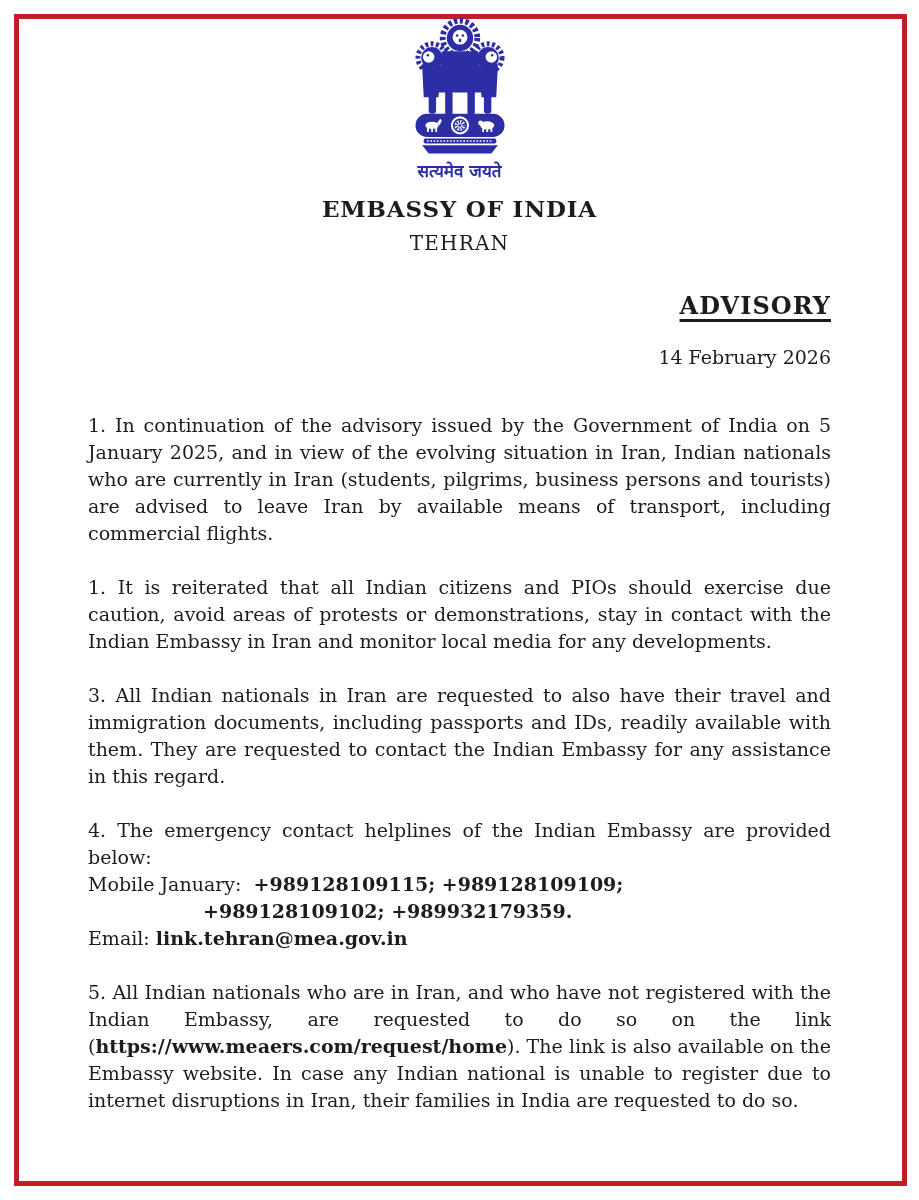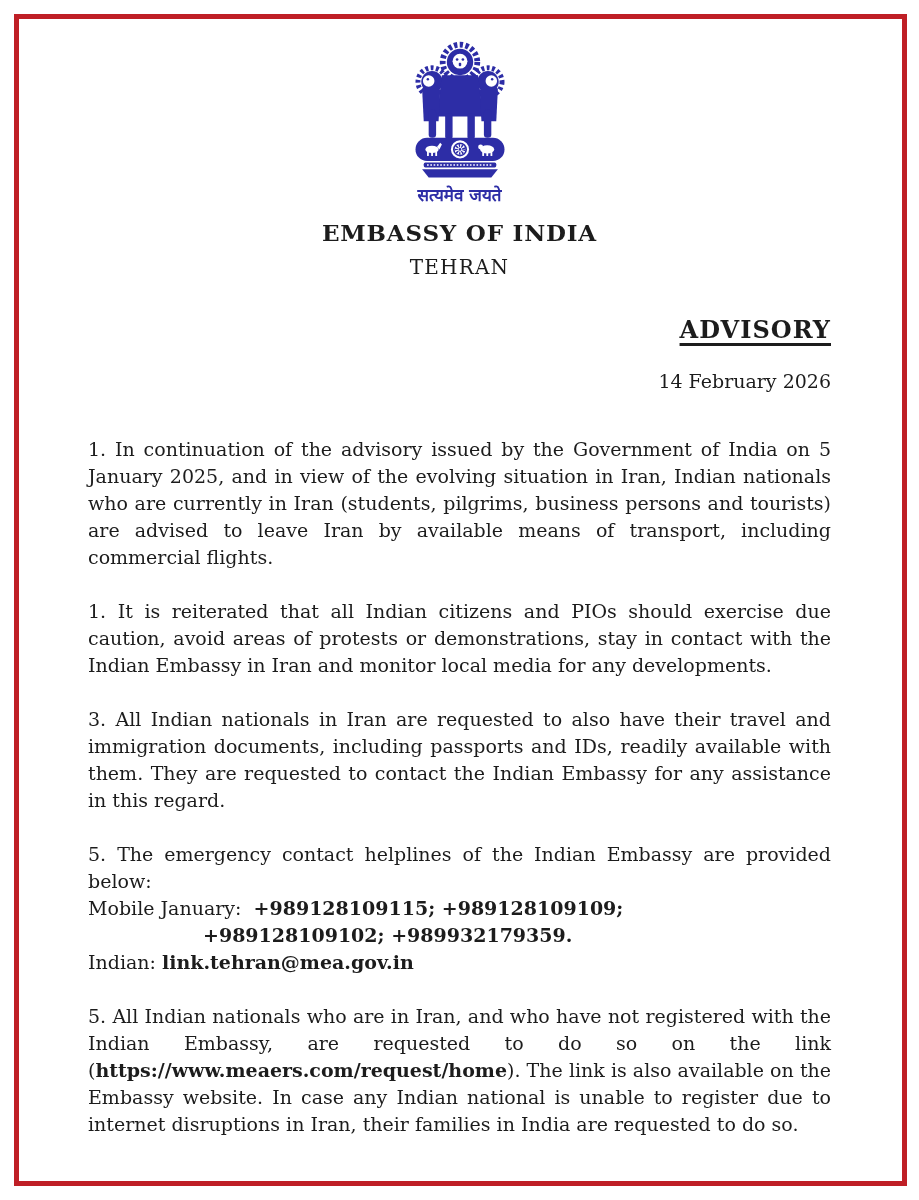--- a/index.html
+++ b/index.html
@@ -12,22 +12,22 @@
     overflow: hidden;
   }
   .page-frame {
     position: absolute;
     top: 14px; left: 14px; right: 12px; bottom: 14px;
     border: 5px solid #bf1f26;
   }
   .content {
     position: relative;
     width: 743px;
-    margin: 8px auto;
-    padding-top: 26px;
+    margin: 0 auto;
+    padding-top: 10px;
   }
   .masthead { text-align: center; }
   .emblem-wrap { display: inline-block; line-height: 0; }
   .motto {
     color: #2d2da6;
     font-size: 17px;
     font-weight: bold;
     line-height: 1.1;
     margin-top: 2px;
     font-family: "DejaVu Sans", sans-serif;
@@ -159,22 +159,22 @@
 
   <div class="body-text">
 
     <p class="para">1. In continuation of the advisory issued by the Government of India on 5 January 2025, and in view of the evolving situation in Iran, Indian nationals who are currently in Iran (students, pilgrims, business persons and tourists) are advised to leave Iran by available means of transport, including commercial flights.</p>
 
     <p class="para">1. It is reiterated that all Indian citizens and PIOs should exercise due caution, avoid areas of protests or demonstrations, stay in contact with the Indian Embassy in Iran and monitor local media for any developments.</p>
 
     <p class="para">3. All Indian nationals in Iran are requested to also have their travel and immigration documents, including passports and IDs, readily available with them. They are requested to contact the Indian Embassy for any assistance in this regard.</p>
 
     <div class="para">
-      <div class="line">5. The emergency contact helplines of the Indian Embassy are provided below:</div>
+      <div class="line">4. The emergency contact helplines of the Indian Embassy are provided below:</div>
       <div class="line"><span>Mobile January:</span>&nbsp;&nbsp;<b>+989128109115; +989128109109;</b></div>
       <div class="line indent-numbers"><b>+989128109102; +989932179359.</b></div>
-      <div class="line"><span>Indian:</span> <b>link.tehran@mea.gov.in</b></div>
+      <div class="line"><span>Email:</span> <b>link.tehran@mea.gov.in</b></div>
     </div>
 
     <p class="para"><span>5. All Indian nationals who are in Iran, and who have not registered with the Indian Embassy, are requested to do so on the link (</span><b>https://www.meaers.com/request/home</b><span>). The link is also available on the Embassy website. In case any Indian national is unable to register due to internet disruptions in Iran, their families in India are requested to do so.</span></p>
 
   </div>
 </div>
 
 </body></html>

